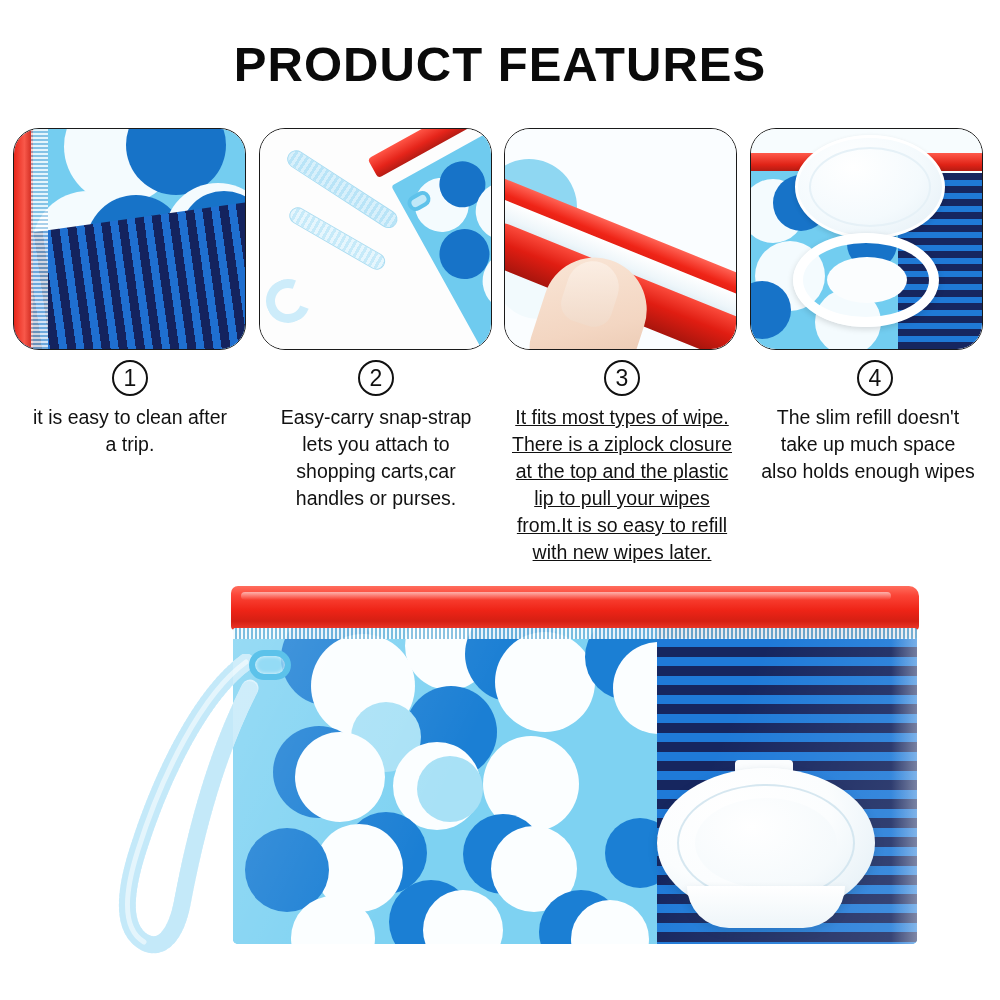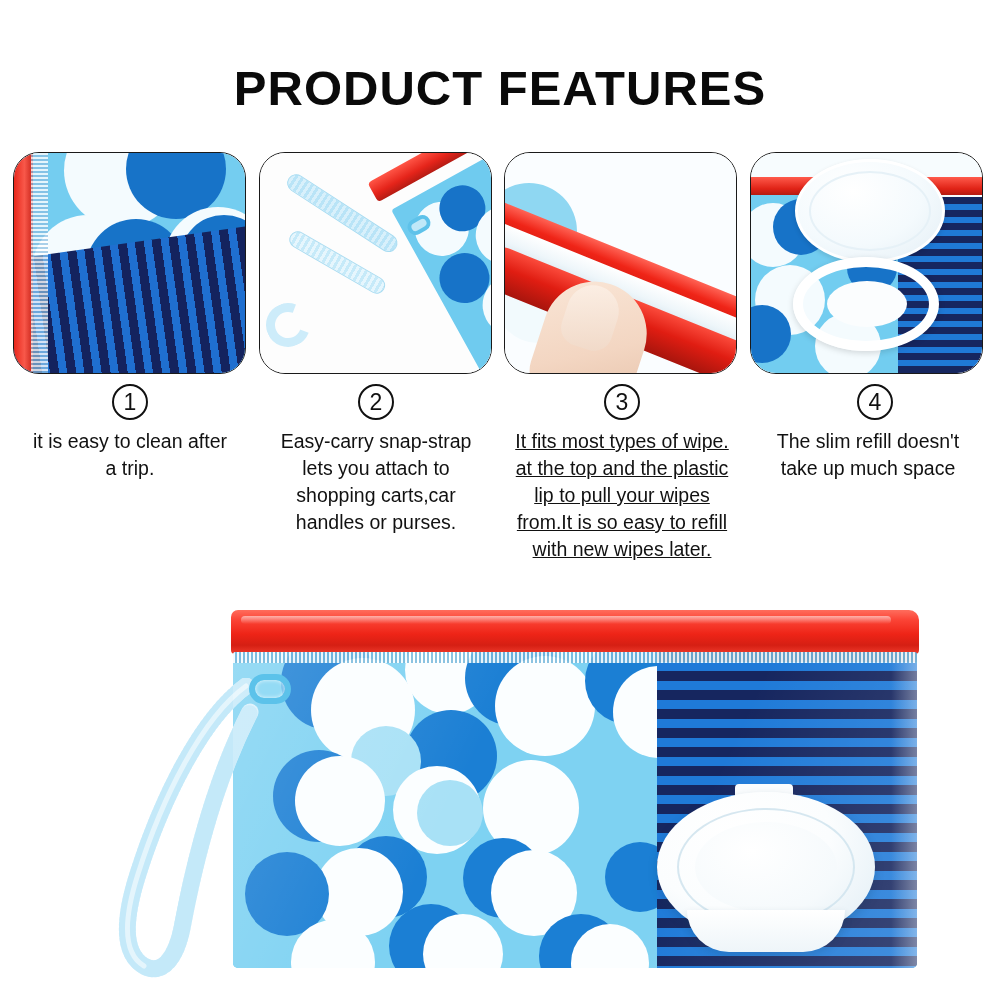--- a/index.html
+++ b/index.html
@@ -3,21 +3,21 @@
 <meta charset="utf-8">
 <title>Product Features</title>
 <style>
   * { margin:0; padding:0; box-sizing:border-box; }
   html,body {
     width:1000px; height:1000px;
     background:#ffffff;
     font-family:"Liberation Sans", sans-serif;
     overflow:hidden;
   }
-  #page { position:relative; width:1000px; height:888px; background:#fff;margin-top:24px; }
+  #page { position:relative; width:1000px; height:888px; background:#fff; }
 
   
   .page-title {
     position:absolute; top:40px; left:0; width:1000px;
     text-align:center;
     font-size:49px; font-weight:bold; letter-spacing:1px;
     color:#0a0a0a; line-height:1;
     font-family:"Liberation Sans", sans-serif;
   }
 
@@ -394,28 +394,30 @@
     <span class="ln" data-name="caption-line">a trip.</span>
   </div>
   <div class="caption cap-2" data-name="feature-caption-2">
     <span class="ln" data-name="caption-line">Easy-carry snap-strap</span>
     <span class="ln" data-name="caption-line">lets you attach to</span>
     <span class="ln" data-name="caption-line">shopping carts,car</span>
     <span class="ln" data-name="caption-line">handles or purses.</span>
   </div>
   <div class="caption cap-3" data-name="feature-caption-3">
     <span class="ln" data-name="caption-line">It fits most types of wipe.</span>
+    <span class="ln" data-name="caption-line">There is a ziplock closure</span>
     <span class="ln" data-name="caption-line">at the top and the plastic</span>
     <span class="ln" data-name="caption-line">lip to pull your wipes</span>
     <span class="ln" data-name="caption-line">from.It is so easy to refill</span>
     <span class="ln" data-name="caption-line">with new wipes later.</span>
   </div>
   <div class="caption cap-4" data-name="feature-caption-4">
     <span class="ln" data-name="caption-line">The slim refill doesn't</span>
     <span class="ln" data-name="caption-line">take up much space</span>
+    <span class="ln" data-name="caption-line">also holds enough wipes</span>
   </div>
 
   <div class="hero" data-name="hero-product-photo">
 
     <div class="strap" data-name="wrist-strap">
       <svg width="150" height="300" viewBox="0 0 150 300" data-name="wrist-strap-shape">
         <path d="M136 8 C 92 40, 52 120, 28 196 C 12 246, 14 276, 34 288 C 52 298, 66 280, 72 250 C 84 186, 104 104, 140 34" fill="none" stroke="#d9f1fc" stroke-width="17" stroke-linecap="round"></path>
         <path d="M136 8 C 92 40, 52 120, 28 196 C 12 246, 14 276, 34 288 C 52 298, 66 280, 72 250 C 84 186, 104 104, 140 34" fill="none" stroke="#bfe7f8" stroke-width="17" stroke-linecap="round" stroke-dasharray="2 3" opacity="0.85"></path>
         <path d="M136 8 C 92 40, 52 120, 28 196 C 12 246, 14 276, 34 288" fill="none" stroke="#ffffff" stroke-width="5" stroke-linecap="round" opacity="0.55"></path>
       </svg>

